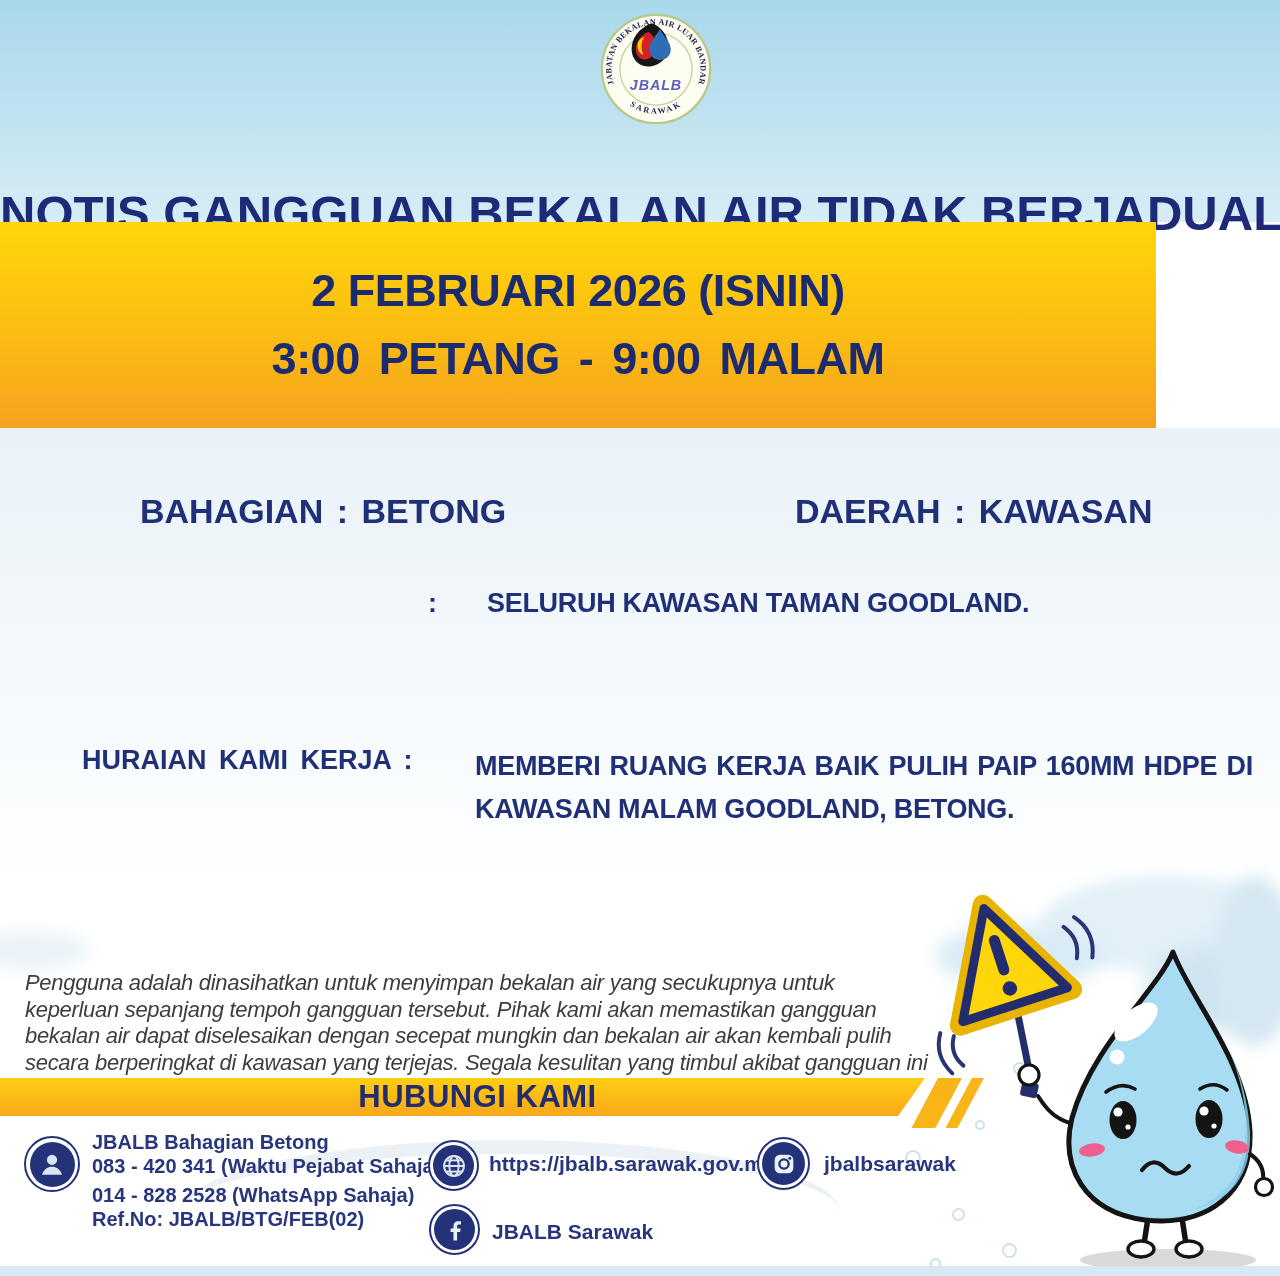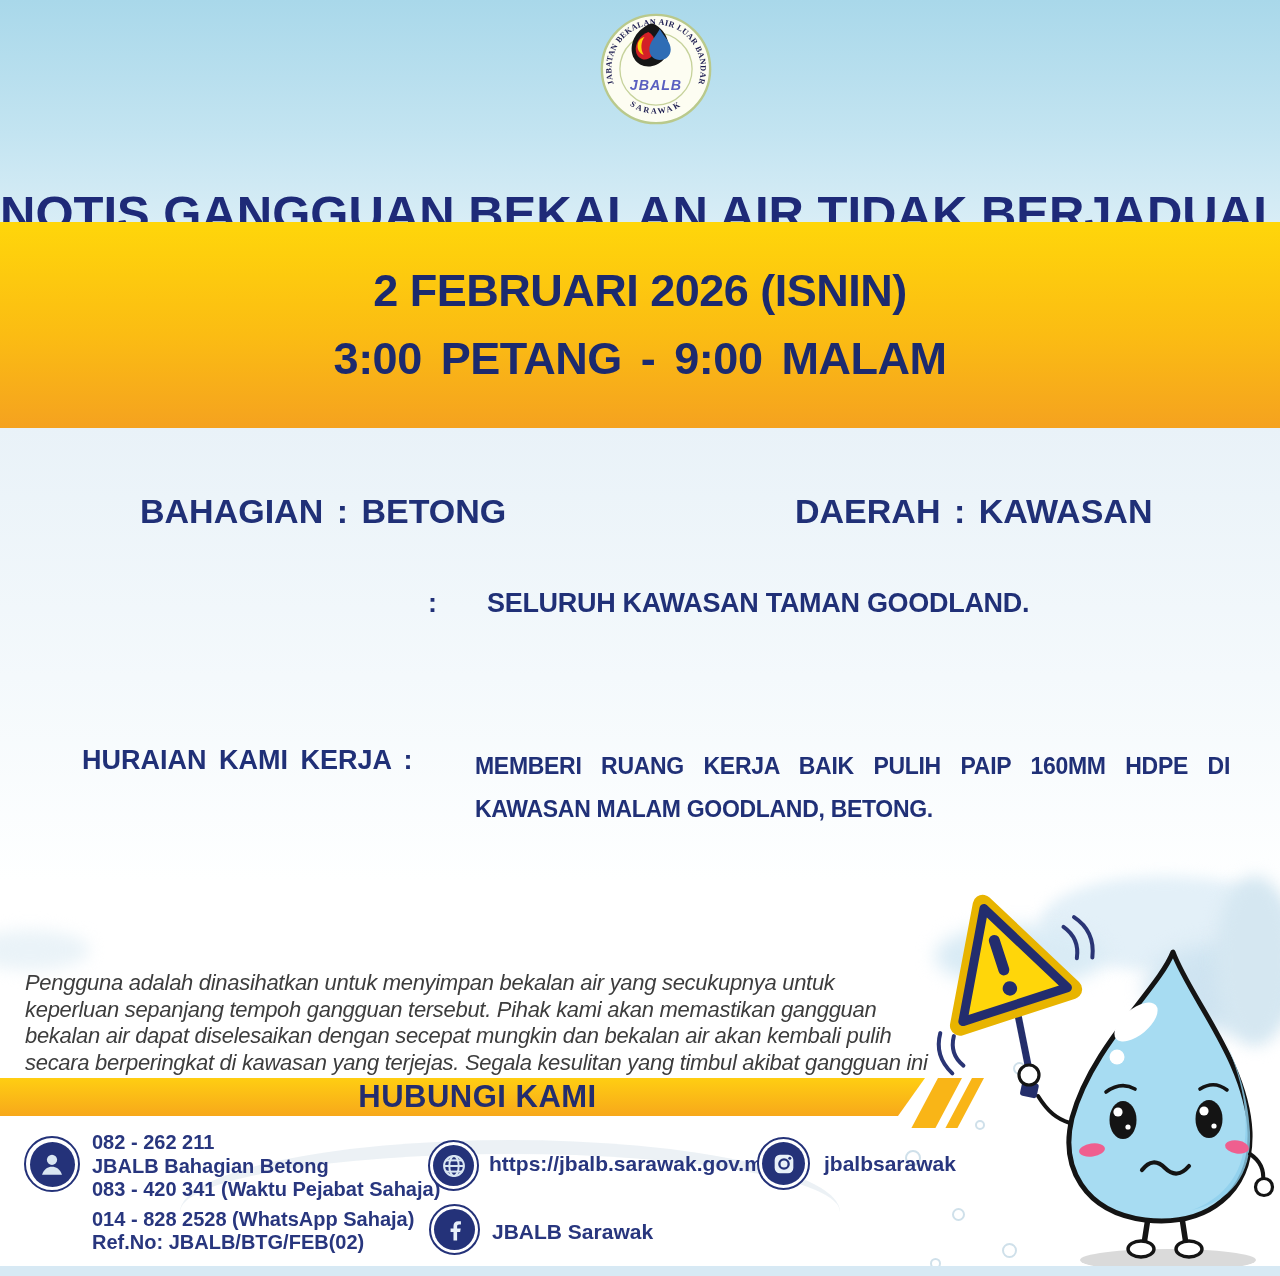--- a/index.html
+++ b/index.html
@@ -7,36 +7,36 @@
     position:relative;width:1280px;height:1276px;overflow:hidden;
     background:#ffffff;font-family:"Liberation Sans",sans-serif;
   }
   
   .header-bg{position:absolute;left:0;top:0;width:1280px;height:222px;
     background:linear-gradient(180deg,#a9d8ea 0%,#c3e4f1 60%,#d8edf6 100%);}
   .logo-wrap{position:absolute;left:599px;top:12px;width:114px;height:114px;}
   .main-title{position:absolute;left:0;top:152px;width:1280px;text-align:center;
     font-size:49px;font-weight:bold;color:#1e2a78;letter-spacing:0;white-space:nowrap;}
   
-  .date-banner{position:absolute;left:0;top:222px;width:1280px;height:206px;
+  .date-banner{position:absolute;left:0;top:222px;width:1156px;height:206px;
     background:linear-gradient(180deg,#ffd60a 0%,#fbbc13 55%,#f5a21f 100%);
     display:flex;flex-direction:column;align-items:center;justify-content:center;gap:16px;}
   .date-line{font-size:45px;font-weight:bold;color:#1c2a6e;letter-spacing:-0.5px;white-space:nowrap;}
   .time-line{word-spacing:7px;}
   
   .info-bg{position:absolute;left:0;top:428px;width:1280px;height:452px;
     background:linear-gradient(180deg,#e9f2f8 0%,#f4f9fc 55%,#feffff 100%);}
   .navy{color:#203077;font-weight:bold;}
   .loc-bahagian{position:absolute;left:140px;top:492px;font-size:34px;word-spacing:4px;white-space:nowrap;}
   .loc-daerah{position:absolute;left:795px;top:492px;font-size:34px;word-spacing:4px;white-space:nowrap;}
   .kaw-label{position:absolute;left:82px;top:588px;font-size:27px;word-spacing:22px;white-space:nowrap;}
   .kaw-colon{position:absolute;left:428px;top:588px;font-size:27px;}
   .kaw-value{position:absolute;left:475px;top:588px;font-size:27px;letter-spacing:-0.3px;white-space:nowrap;margin-left:12px;}
   .hur-label{position:absolute;left:82px;top:745px;font-size:27px;word-spacing:5px;white-space:nowrap;}
-  .hur-value{position:absolute;left:475px;top:745px;width:755px;font-size:23px;line-height:43px;}
+  .hur-value{position:absolute;left:475px;top:745px;width:755px;font-size:27px;line-height:43px;}
   .hur-line1{text-align:justify;text-align-last:justify;white-space:nowrap;letter-spacing:-0.3px;word-spacing:2px;}
   .hur-line2{text-align:left;letter-spacing:-0.3px;}
   
   .splash{position:absolute;border-radius:50%;}
   .sp1{left:1040px;top:876px;width:250px;height:95px;background:#e3f0f8;filter:blur(7px);}
   .sp2{left:935px;top:925px;width:170px;height:62px;background:#d9ebf5;filter:blur(9px);}
   .sp3{left:1145px;top:945px;width:150px;height:85px;background:#cfe4f1;filter:blur(10px);}
   .sp4{left:1215px;top:876px;width:80px;height:170px;background:#d5e7f1;filter:blur(8px);}
   .sp5{left:-30px;top:930px;width:120px;height:40px;background:#eaf3f8;filter:blur(8px);}
   .wave-arc{position:absolute;left:180px;top:1140px;width:660px;height:130px;
@@ -160,21 +160,20 @@
 
   <div class="cicon ic-person">
     <div class="cicon-core">
       <svg viewBox="0 0 24 24" width="30" height="30">
         <circle cx="12" cy="8.6" r="4.1" fill="#d9e6f2"></circle>
         <path d="M4 20.5 c1.6-4.6 4.7-6.4 8-6.4 s6.4 1.8 8 6.4 Z" fill="#d9e6f2"></path>
       </svg>
     </div>
   </div>
   <div class="cc-col">
-    <div class="cc-line">082 - 262 211</div>
     <div class="cc-line">JBALB Bahagian Betong</div>
     <div class="cc-line">083 - 420 341 (Waktu Pejabat Sahaja)</div>
     <div class="cc-line cc-gap">014 - 828 2528 (WhatsApp Sahaja)</div>
     <div class="cc-line">Ref.No: JBALB/BTG/FEB(02)</div>
   </div>
 
   <div class="cicon ic-globe">
     <div class="cicon-core">
       <svg viewBox="0 0 24 24" width="28" height="28" fill="none" stroke="#d9e6f2" stroke-width="1.7">
         <circle cx="12" cy="12" r="8.5"></circle>

